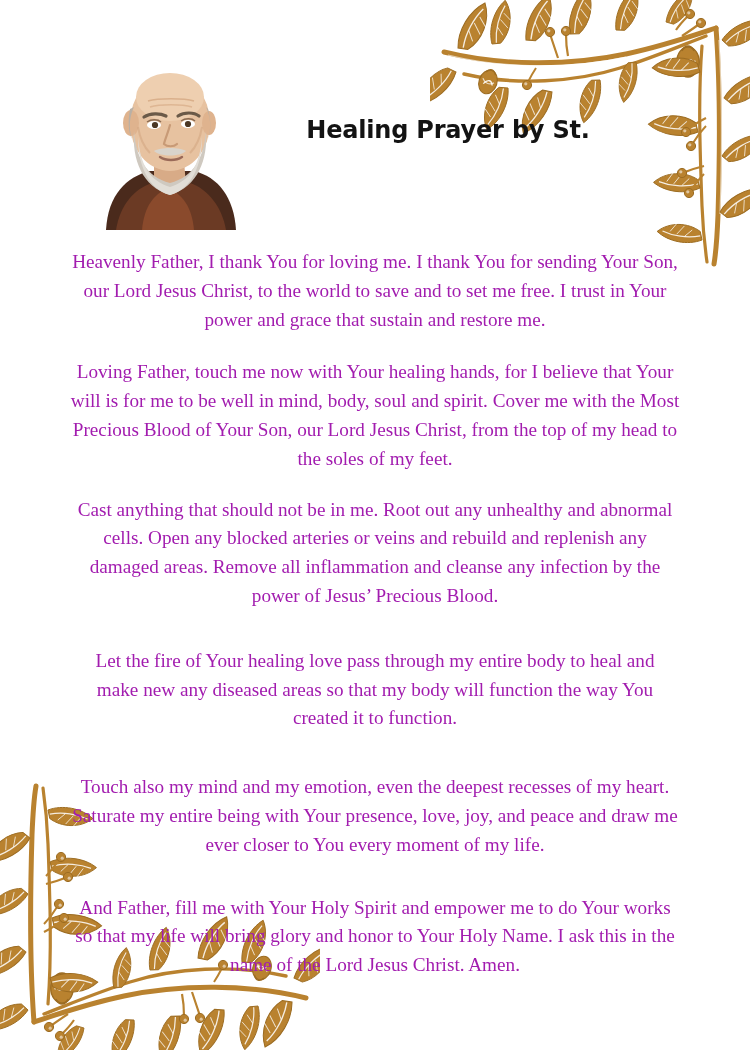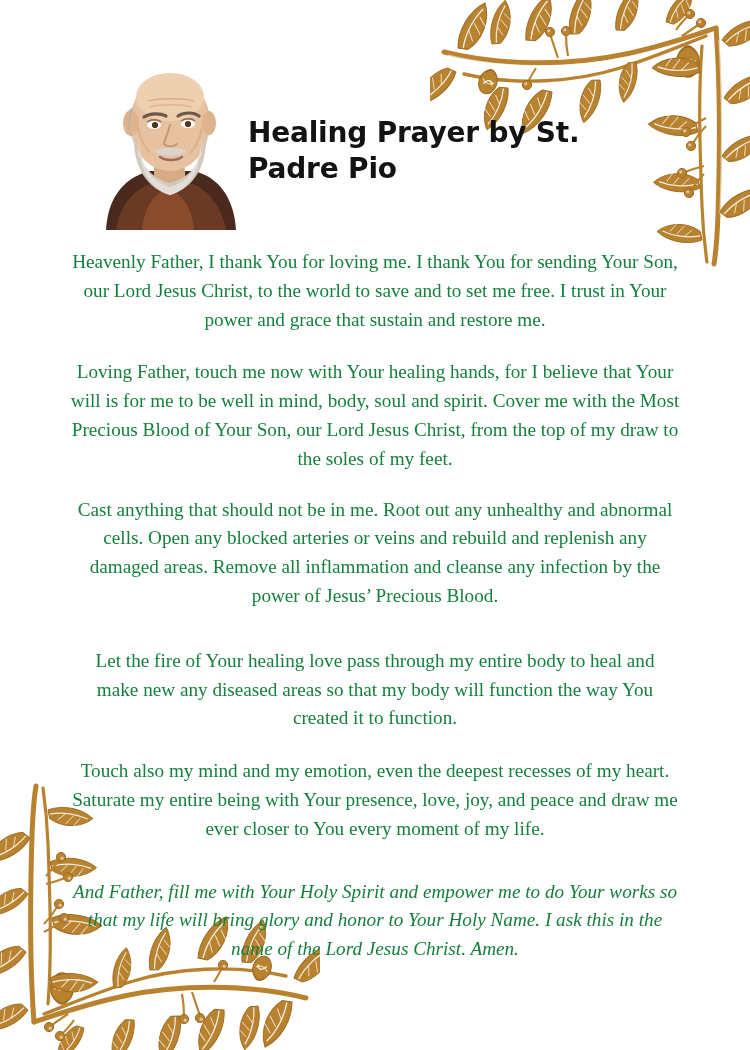--- a/index.html
+++ b/index.html
@@ -51,49 +51,50 @@
     width: 140px;
     height: 165px;
   }
   .portrait svg { display: block; width: 100%; height: 100%; }
 
   .title {
     position: absolute;
     left: 248px;
     top: 55px;
     width: 400px;
+    text-align: center;
     font-family: "DejaVu Sans", "Liberation Sans", sans-serif;
     font-weight: bold;
-    font-size: 28px;
+    font-size: 24px;
     line-height: 1.30;
     color: #131313;
     letter-spacing: -0.2px;
   }
 
   
   .prayer {
     position: absolute;
     top: 248px;
     left: 63px;
     width: 624px;
   }
   .para {
     text-align: center;
     font-family: "Liberation Serif", "DejaVu Serif", serif;
     font-size: 19.2px;
     line-height: 1.50;
-    color: #15803d;
+    color: #a21caf;
     margin: 0 0 24px 0;
   }
   .para.p1 { padding: 0 8px; }
   .para.p2 { padding: 0 2px; margin-bottom: 22px; }
   .para.p3 { padding: 0 10px; margin-bottom: 36px; }
-  .para.p4 { padding: 0 20px; margin-bottom: 24px; }
+  .para.p4 { padding: 0 20px; margin-bottom: 40px; }
   .para.p5 { padding: 0 2px; margin-bottom: 34px; }
-  .para.p6 { padding: 0 8px; margin-bottom: 0; font-style: italic; }
+  .para.p6 { padding: 0 8px; margin-bottom: 0; }
 </style>
 </head>
 <body>
 
 <div class="page">
 
   <div class="ornament ornament-tr">
     <svg viewBox="0 0 320 275" xmlns="http://www.w3.org/2000/svg">
       <defs>
         <g id="leafShape">
@@ -400,26 +401,25 @@
           <path d="M104,62 C102,74 98,82 92,88" stroke="#d4a782" stroke-width="2" fill="none" opacity="0.6"></path>
 
           <path d="M50,36 C60,33 86,33 96,36" stroke="#d2a27c" stroke-width="1.5" fill="none" opacity="0.7"></path>
           <path d="M52,42 C62,39 84,39 94,42" stroke="#d2a27c" stroke-width="1.5" fill="none" opacity="0.55"></path>
         </g>
       </svg>
     </div>
 
     <div class="title">
       <span>Healing Prayer by St.</span><br>
-      <span>Padre Pio</span>
     </div>
   </div>
 
   <div class="prayer">
     <p class="para p1">Heavenly Father, I thank You for loving me. I thank You for sending Your Son, our Lord Jesus Christ, to the world to save and to set me free. I trust in Your power and grace that sustain and restore me.</p>
-    <p class="para p2">Loving Father, touch me now with Your healing hands, for I believe that Your will is for me to be well in mind, body, soul and spirit. Cover me with the Most Precious Blood of Your Son, our Lord Jesus Christ, from the top of my draw to the soles of my feet.</p>
+    <p class="para p2">Loving Father, touch me now with Your healing hands, for I believe that Your will is for me to be well in mind, body, soul and spirit. Cover me with the Most Precious Blood of Your Son, our Lord Jesus Christ, from the top of my head to the soles of my feet.</p>
     <p class="para p3">Cast anything that should not be in me. Root out any unhealthy and abnormal cells. Open any blocked arteries or veins and rebuild and replenish any damaged areas. Remove all inflammation and cleanse any infection by the power of Jesus’ Precious Blood.</p>
     <p class="para p4">Let the fire of Your healing love pass through my entire body to heal and make new any diseased areas so that my body will function the way You created it to function.</p>
     <p class="para p5">Touch also my mind and my emotion, even the deepest recesses of my heart. Saturate my entire being with Your presence, love, joy, and peace and draw me ever closer to You every moment of my life.</p>
     <p class="para p6">And Father, fill me with Your Holy Spirit and empower me to do Your works so that my life will bring glory and honor to Your Holy Name. I ask this in the name of the Lord Jesus Christ. Amen.</p>
   </div>
 
 </div>
 
 </body></html>

